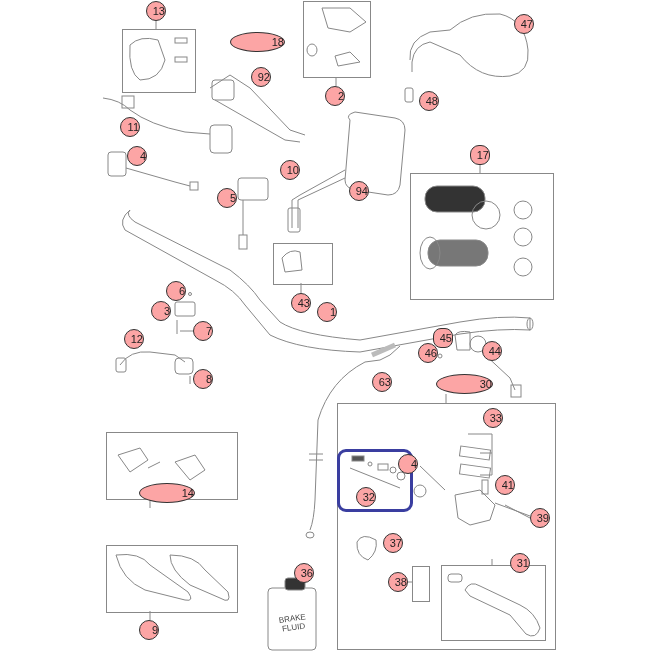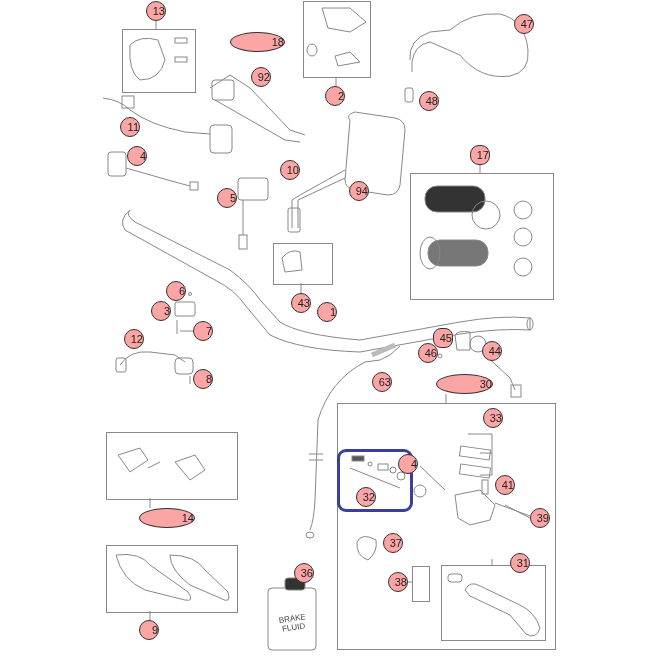--- a/index.html
+++ b/index.html
@@ -170,21 +170,21 @@
       <div class="callout" style="left: 443px; top: 338px; border-radius: 8px;">45</div>
       <div class="callout" style="left: 428px; top: 353px;">46</div>
       <div class="callout" style="left: 492px; top: 351px;">44</div>
       <div class="callout" style="left: 382px; top: 382px;">63</div>
       <div class="callout" style="left: 446px; top: 384px; padding-left: 37px;">30</div>
       <div class="callout" style="left: 493px; top: 418px;">33</div>
       <div class="callout" style="left: 408px; top: 464px;">4</div>
       <div class="callout" style="left: 505px; top: 485px;">41</div>
       <div class="callout" style="left: 366px; top: 497px;">32</div>
       <div class="callout" style="left: 540px; top: 518px;">39</div>
-      <div class="callout" style="left: 149px; top: 518px; padding-left: 36px;">14</div>
+      <div class="callout" style="left: 149px; top: 493px; padding-left: 36px;">14</div>
       <div class="callout" style="left: 393px; top: 543px;">37</div>
       <div class="callout" style="left: 492px; top: 563px; margin-left: 18px;">31</div>
       <div class="callout" style="left: 304px; top: 573px;">36</div>
       <div class="callout" style="left: 398px; top: 582px;">38</div>
       <div class="callout" style="left: 149px; top: 630px;">9</div>
     </div>
 
   <div class="fluid-label" style="left:276px;top:614px;width:34px;">BRAKE FLUID</div>
 </div>
 

